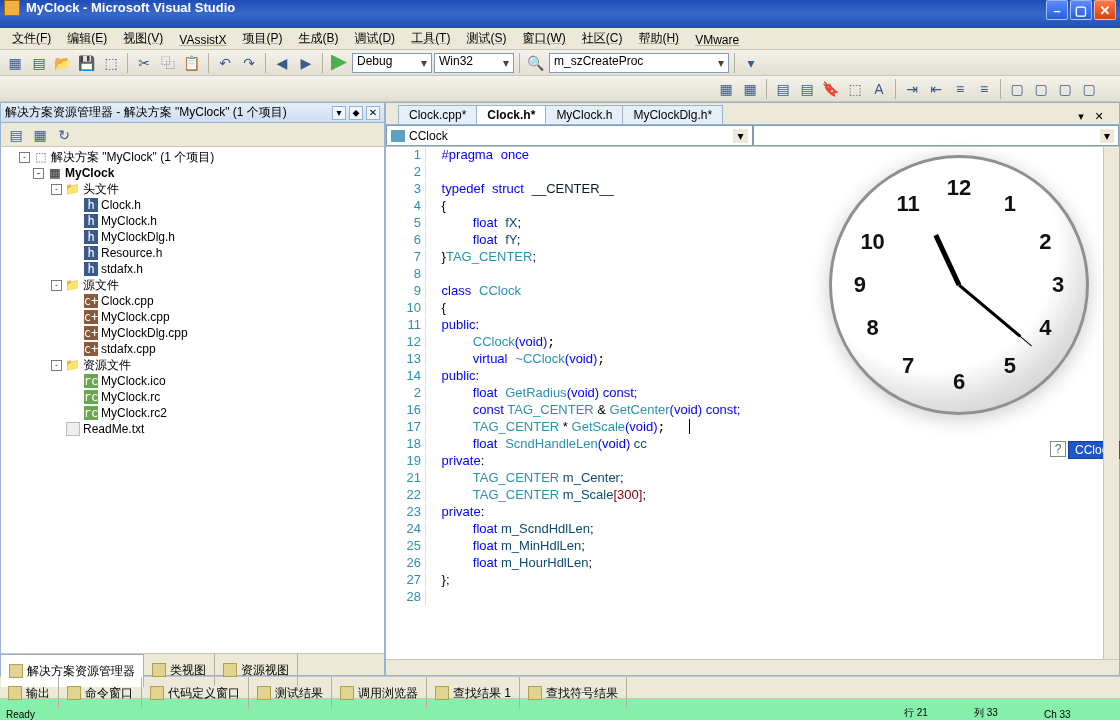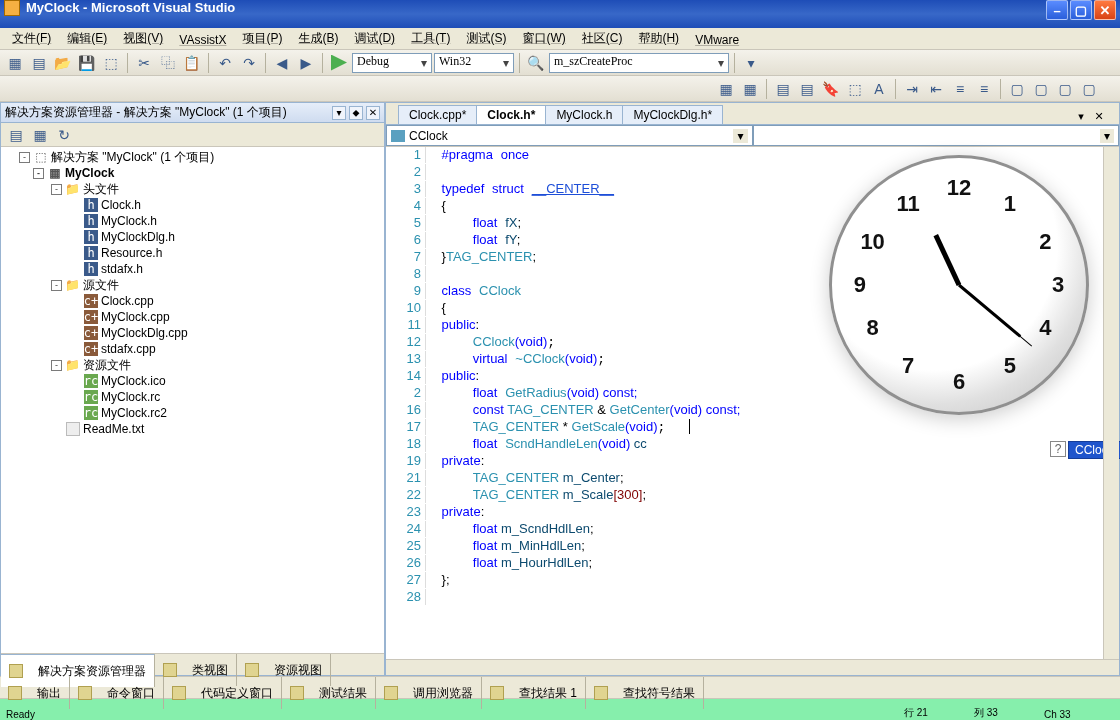--- a/index.html
+++ b/index.html
@@ -13,21 +13,21 @@
 .win-btn.close { background: linear-gradient(to bottom, #ff7a40, #d84315); }
 
 
 .menubar { height: 22px; background: #ece9d8; display: flex; align-items: flex-end; padding: 0 4px; border-bottom: 1px solid #cac6ba; }
 .menu-item { padding: 2px 8px; cursor: pointer; text-decoration: underline; text-decoration-color: #00000040; }
 
 
 .toolbar-row { height: 26px; background: linear-gradient(to bottom, #f4f2eb, #e3dfd2); border-bottom: 1px solid #cac6ba; display: flex; align-items: center; padding: 0 4px; gap: 2px; }
 .tb-btn { width: 22px; height: 22px; border: 1px solid transparent; display: inline-flex; align-items: center; justify-content: center; cursor: pointer; font-size: 14px; color: #3a5a8a; }
 .tb-sep { width: 1px; height: 20px; background: #b5b19e; margin: 0 3px; }
-.tb-combo { height: 20px; border: 1px solid #7f9db9; background: #fff; padding: 0 12px 0 4px; font-size: 12px; cursor: pointer; position: relative; font-family: Liberation Serif, serif; }
+.tb-combo { height: 20px; border: 1px solid #7f9db9; background: #fff; padding: 0 12px 0 4px; font-size: 12px; cursor: pointer; position: relative; }
 .tb-combo::after { content: "▾"; position: absolute; right: 4px; top: 2px; color: #444; }
 .tb-run { width: 16px; height: 16px; background: #4caf50; clip-path: polygon(0 0, 100% 50%, 0 100%); display: inline-block; }
 
 
 .main-area { display: flex; height: calc(720px - 28px - 22px - 26px - 26px - 22px - 22px); }
 .panel { background: #fff; border: 1px solid #99b4d1; display: flex; flex-direction: column; }
 .panel-title { height: 20px; background: linear-gradient(to bottom, #e6eef9, #cfdcf0); border-bottom: 1px solid #99b4d1; display: flex; align-items: center; padding: 0 4px; font-size: 12px; }
 .panel-title .title-text { flex: 1; white-space: nowrap; overflow: hidden; }
 .panel-title .pt-btn { width: 14px; height: 14px; border: 1px solid #99b4d1; margin-left: 3px; background: #f0f4fb; font-size: 10px; display: inline-flex; align-items: center; justify-content: center; cursor: pointer; }
 .panel-mini-toolbar { height: 24px; border-bottom: 1px solid #cac6ba; display: flex; align-items: center; padding: 0 4px; gap: 2px; background: #ece9d8; }
@@ -46,21 +46,21 @@
 .bold { font-weight: bold; }
 .icon-folder { color: #b58900; }
 .icon-proj { color: #555; }
 .icon-h { background: #3a5a8a; color: #fff; width: 14px; height: 12px; font-size: 8px; font-family: monospace; }
 .icon-cpp { background: #8a5a3a; color: #fff; width: 14px; height: 12px; font-size: 8px; font-family: monospace; }
 .icon-rc { background: #6aa84f; color: #fff; width: 14px; height: 12px; font-size: 8px; font-family: monospace; }
 .icon-txt { background: #eee; border: 1px solid #bbb; width: 12px; height: 14px; }
 
 
 .bottom-tabs { height: 22px; background: #ece9d8; border-top: 1px solid #cac6ba; display: flex; align-items: stretch; }
-.btab { padding: 16px 8px; border-right: 1px solid #b5b19e; display: flex; align-items: center; gap: 15px; cursor: pointer; font-size: 12px; }
+.btab { padding: 16px 8px; border-right: 1px solid #b5b19e; display: flex; align-items: center; gap: 4px; cursor: pointer; font-size: 12px; }
 .btab.active { background: #fff; border-top: 1px solid #99b4d1; }
 .btab-icon { width: 14px; height: 14px; background: #e0d490; border: 1px solid #b0a050; }
 
 
 .editor-pane { flex: 1; display: flex; flex-direction: column; }
 .tab-strip { height: 22px; background: #ece9d8; display: flex; align-items: flex-end; padding: 0 12px; border-bottom: 1px solid #99b4d1; gap: 0; }
 .ed-tab { padding: 2px 10px; border: 1px solid #99b4d1; border-bottom: none; background: #e6eef9; cursor: pointer; font-size: 12px; margin-right: -1px; }
 .ed-tab.active { background: #fff; font-weight: bold; }
 .tab-strip-right { margin-left: auto; display: flex; gap: 2px; }
 .ts-btn { width: 16px; height: 16px; font-size: 11px; display: inline-flex; align-items: center; justify-content: center; cursor: pointer; }
@@ -69,21 +69,21 @@
 .nav-combo { flex: 1; border: 1px solid #7f9db9; background: #fff; padding: 2px 4px; font-size: 12px; cursor: pointer; display: flex; align-items: center; }
 .nav-combo-icon { width: 14px; height: 12px; background: #5aa0c0; margin-right: 4px; }
 .nav-combo::after { content: "▾"; margin-left: auto; padding: 0 4px; background: #ece9d8; }
 
 .code-wrap { flex: 1; position: relative; background: #fff; }
 .code-scroll { position: absolute; inset: 0; overflow: auto; }
 .gutter { display: inline-block; width: 40px; text-align: right; padding-right: 4px; color: #2b91af; background: #fff; border-right: 1px solid #ddd; }
 .code-line { font-family: "Courier New", monospace; font-size: 13px; line-height: 16px; white-space: pre; }
 .kw { color: #0000ff; }
 .type { color: #2b91af; }
-.macro { color: #1d4ed8; text-decoration: underline; }
+.macro { color: #0f172a; }
 .mem { color: #0c4a6e; }
 .num { color: #800000; }
 
 
 .intellisense { position: absolute; left: 664px; top: 294px; display: flex; font-size: 12px; }
 .intelli-help { width: 16px; height: 16px; background: #fff; border: 1px solid #888; color: #666; display: flex; align-items: center; justify-content: center; margin-right: 2px; }
 .intelli-item { background: #1f55cc; color: #fff; padding: 1px 6px; border: 1px solid #153d99; }
 
 
 .clock-overlay { position: absolute; right: 30px; top: 8px; width: 260px; height: 260px; border-radius: 50%; background: radial-gradient(circle at 40% 35%, #fff 55%, #e0e0e0 70%, #b8b8b8 100%); border: 3px solid #909090; box-shadow: 0 4px 20px rgba(0,0,0,0.2); display: flex; align-items: center; justify-content: center; pointer-events: none; }

